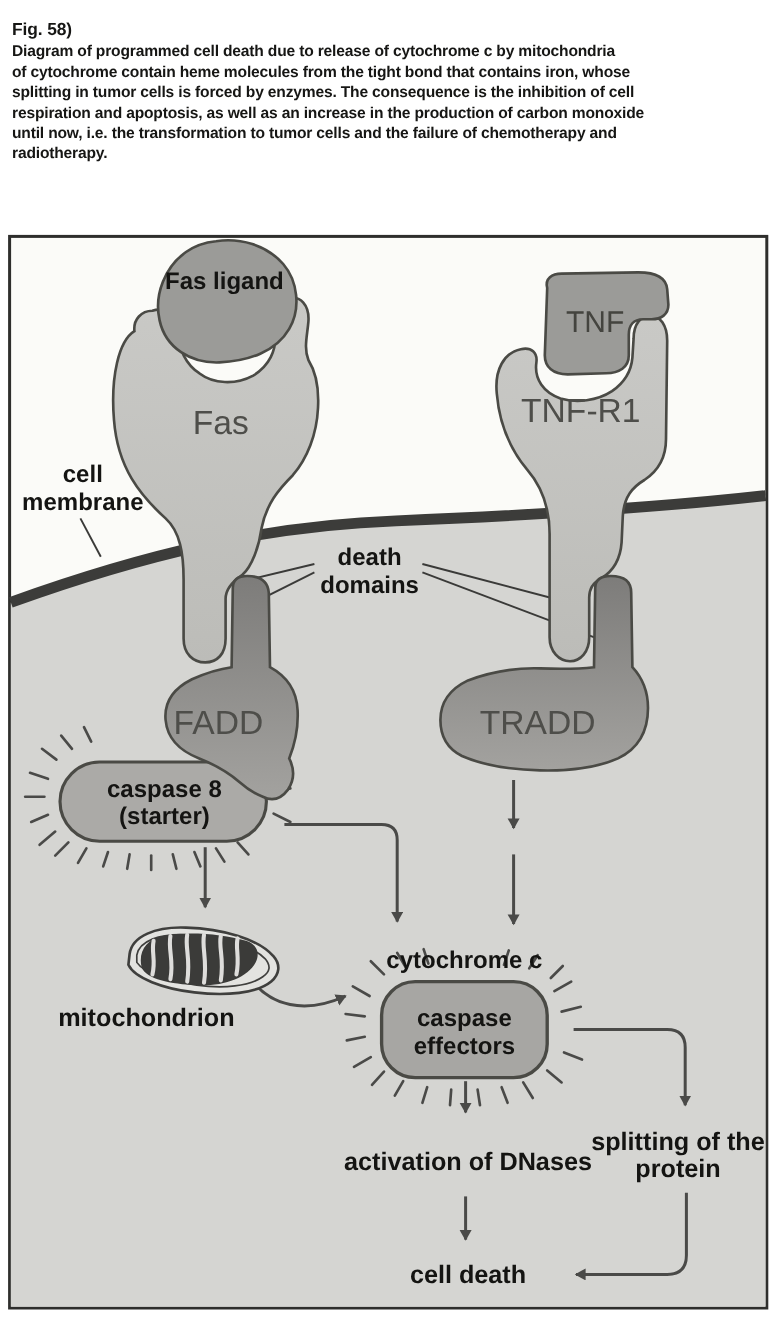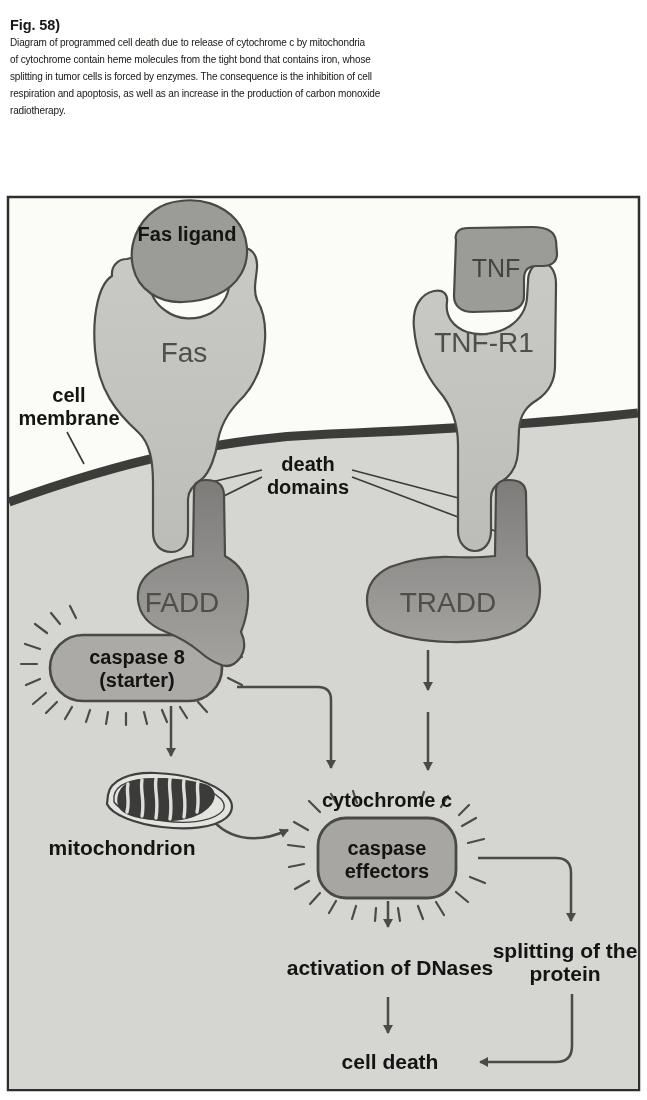--- a/index.html
+++ b/index.html
@@ -1,34 +1,35 @@
 <!DOCTYPE html>
 <html><head>
 <meta charset="utf-8">
 <style>
   html,body{margin:0;padding:0;background:#ffffff;}
   body{width:647px;height:1100px;position:relative;font-family:"Liberation Sans",sans-serif;overflow:hidden;}
   .caption{position:absolute;left:10px;top:16px;width:632px;color:#161614;}
   .fig-label{font-weight:bold;font-size:14.5px;line-height:18px;letter-spacing:-0.1px;}
-  .cap-line{font-weight:normal;font-size:10px;line-height:17px;letter-spacing:-0.15px;white-space:nowrap;}
+  .cap-line{font-weight:bold;font-size:13px;line-height:17px;letter-spacing:-0.15px;white-space:nowrap;}
   svg text{font-family:"Liberation Sans",sans-serif;}
   .lbl-bold{font-weight:bold;font-size:20px;fill:#141412;}
   .lbl-bold-lg{font-weight:bold;font-size:21px;fill:#141412;}
   .lbl-recept{font-weight:normal;font-size:28px;fill:#4e4e4a;}
   .lbl-recept-sm{font-weight:normal;font-size:25px;fill:#44443f;}
 </style>
 </head>
 <body>
 
 <div class="caption">
   <div class="fig-label">Fig. 58)</div>
   <div class="cap-line">Diagram of programmed cell death due to release of  cytochrome c by mitochondria</div>
   <div class="cap-line">of cytochrome contain heme molecules from the tight bond that contains iron, whose</div>
   <div class="cap-line">splitting in tumor cells is forced by enzymes. The consequence is the inhibition of cell</div>
   <div class="cap-line">respiration and apoptosis, as well as an increase in the production of carbon monoxide</div>
+  <div class="cap-line">until now, i.e. the transformation to tumor cells and the failure of chemotherapy and</div>
   <div class="cap-line">radiotherapy.</div>
 </div>
 
 <svg width="647" height="1100" viewBox="0 0 647 1100" style="position:absolute;left:0;top:0;">
   <defs>
     <linearGradient id="gDark" x1="0" y1="0" x2="0" y2="1">
       <stop offset="0" stop-color="#7d7c7a"></stop>
         <stop offset="1" stop-color="#a3a29f"></stop>
     </linearGradient>
     <linearGradient id="gLight" x1="0" y1="0" x2="0" y2="1">

